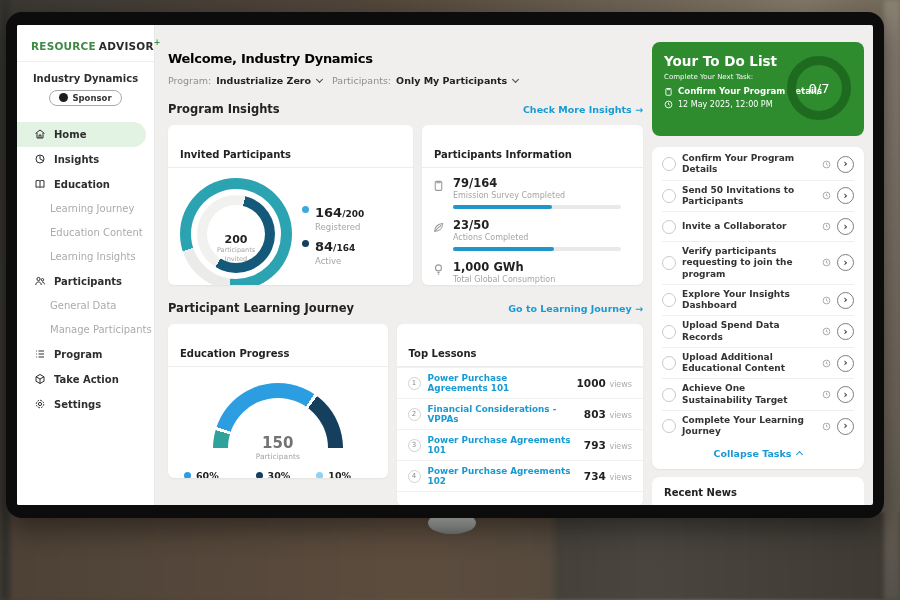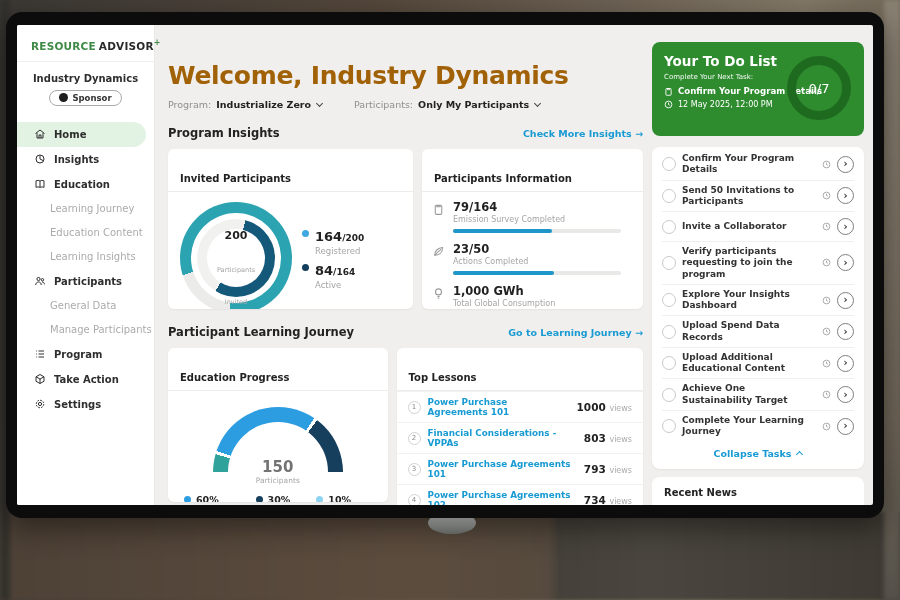--- a/index.html
+++ b/index.html
@@ -36,43 +36,43 @@
   .sponsor .dot { width:9px; height:9px; border-radius:50%; background:#1d1d1d; }
   .nav { margin-top:16px; list-style:none; }
   .nav li { display:flex; align-items:center; gap:8px; height:25px; padding-left:17px;
     font-size:10px; font-weight:700; color:#2e2e2e; cursor:default; }
   .nav li.sub { padding-left:33px; font-weight:400; color:#ababab; height:24px; }
   .nav li.active { background:#e2f3e4; border-radius:0 14px 14px 0; margin-right:8px; }
   .nav svg { flex:0 0 auto; }
 
   
   .main { position:absolute; left:138px; top:0; width:497px; height:480px; padding:0 9px 0 13px; }
-  .welcome { margin-top:36px; font-size:25px; font-weight:700; color:#a16207; letter-spacing:-.3px; }
-  .filters { display:flex; gap:32px; margin-top:9px; font-size:9.5px; color:#8f8f8f; align-items:center; }
+  .welcome { margin-top:26px; font-size:13px; font-weight:700; color:#000000; letter-spacing:-.3px; }
+  .filters { display:flex; gap:10px; margin-top:9px; font-size:9.5px; color:#8f8f8f; align-items:center; }
   .filters .val { font-weight:700; color:#222; margin-left:5px; }
   .caret { display:inline-block; width:5px; height:5px; border-right:1.4px solid #444;
     border-bottom:1.4px solid #444; transform:rotate(45deg); margin:0 0 2px 6px; }
   .sec-head { display:flex; justify-content:space-between; align-items:center; margin-top:16px; }
   .sec-title { font-size:11.5px; font-weight:700; color:#222; }
   .sec-link { font-size:9.5px; font-weight:700; color:#189ad2; cursor:pointer; }
   .sec-link::after { content:" \2192"; font-weight:700; }
   .cards { display:flex; gap:9px; margin-top:9px; }
   .card { background:#fff; border-radius:6px; box-shadow:0 1px 2px rgba(0,0,0,.05); overflow:hidden; }
   .card-title { padding:24px 12px 7px; font-size:10px; font-weight:700; color:#222; border-bottom:1px solid #ececea; }
 
   
   .c-invited { width:245px; height:160px; }
   .inv-body { display:flex; align-items:center; padding:10px 8px 10px 12px; gap:10px; }
   .donut { position:relative; width:112px; height:112px; border-radius:50%;
     background:conic-gradient(from 252deg,#2ba3b0 0 295deg,#ebebe9 295deg 360deg); }
   .hole1 { position:absolute; inset:11px; border-radius:50%; background:#fff; }
   .ring2 { position:absolute; inset:17px; border-radius:50%;
     background:conic-gradient(from 14deg,#14587a 0 198deg,#f1f1ef 198deg 360deg); }
   .hole2 { position:absolute; inset:27px; border-radius:50%; background:#fff;
-    display:flex; flex-direction:column; align-items:center; justify-content:flex-start;gap:24px; }
+    display:flex; flex-direction:column; align-items:center; justify-content:flex-end; }
   .hole2 .v { font-size:11px; font-weight:700; color:#222; }
   .hole2 .l { font-size:6.5px; color:#a5a5a5; line-height:1.3; text-align:center; }
   .legend-col { display:flex; flex-direction:column; gap:4px; }
   .leg-item { display:flex; gap:6px; align-items:flex-start; }
   .leg-dot { width:7px; height:7px; border-radius:50%; margin-top:4px; }
   .leg-val { font-size:13px; font-weight:700; color:#222; }
   .leg-val small { font-size:9px; }
   .leg-sub { font-size:8.5px; color:#a5a5a5; margin-top:1px; }
 
   

